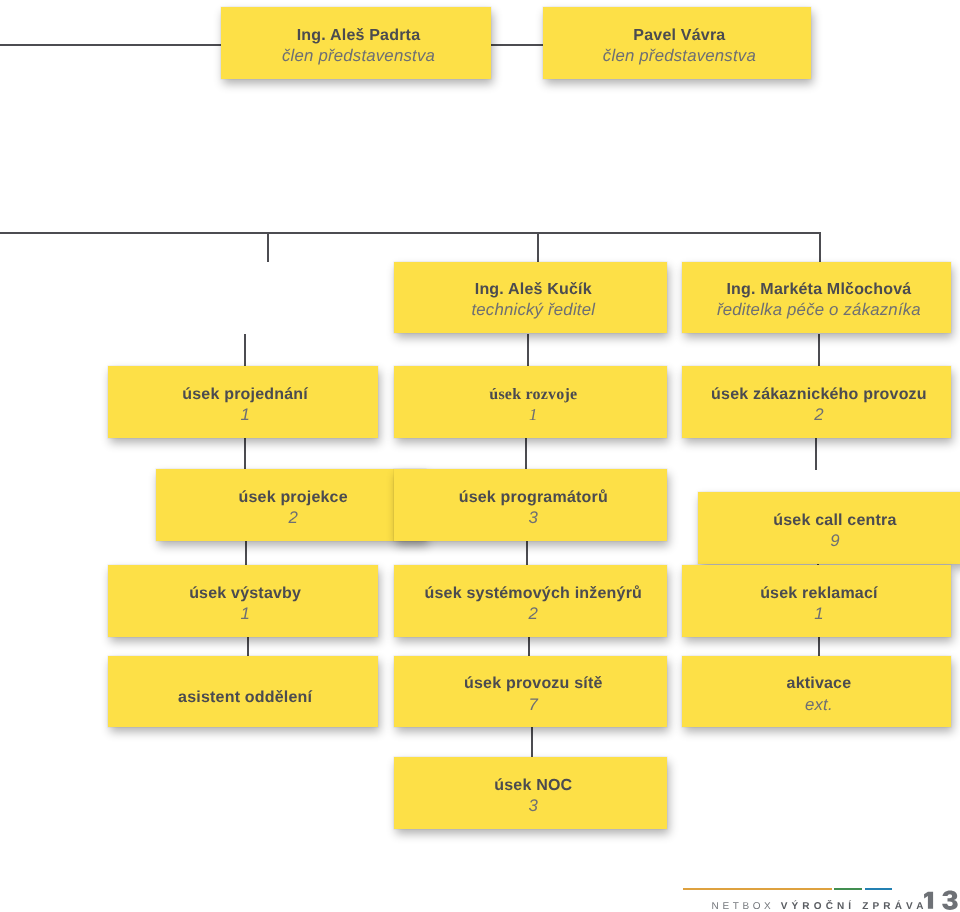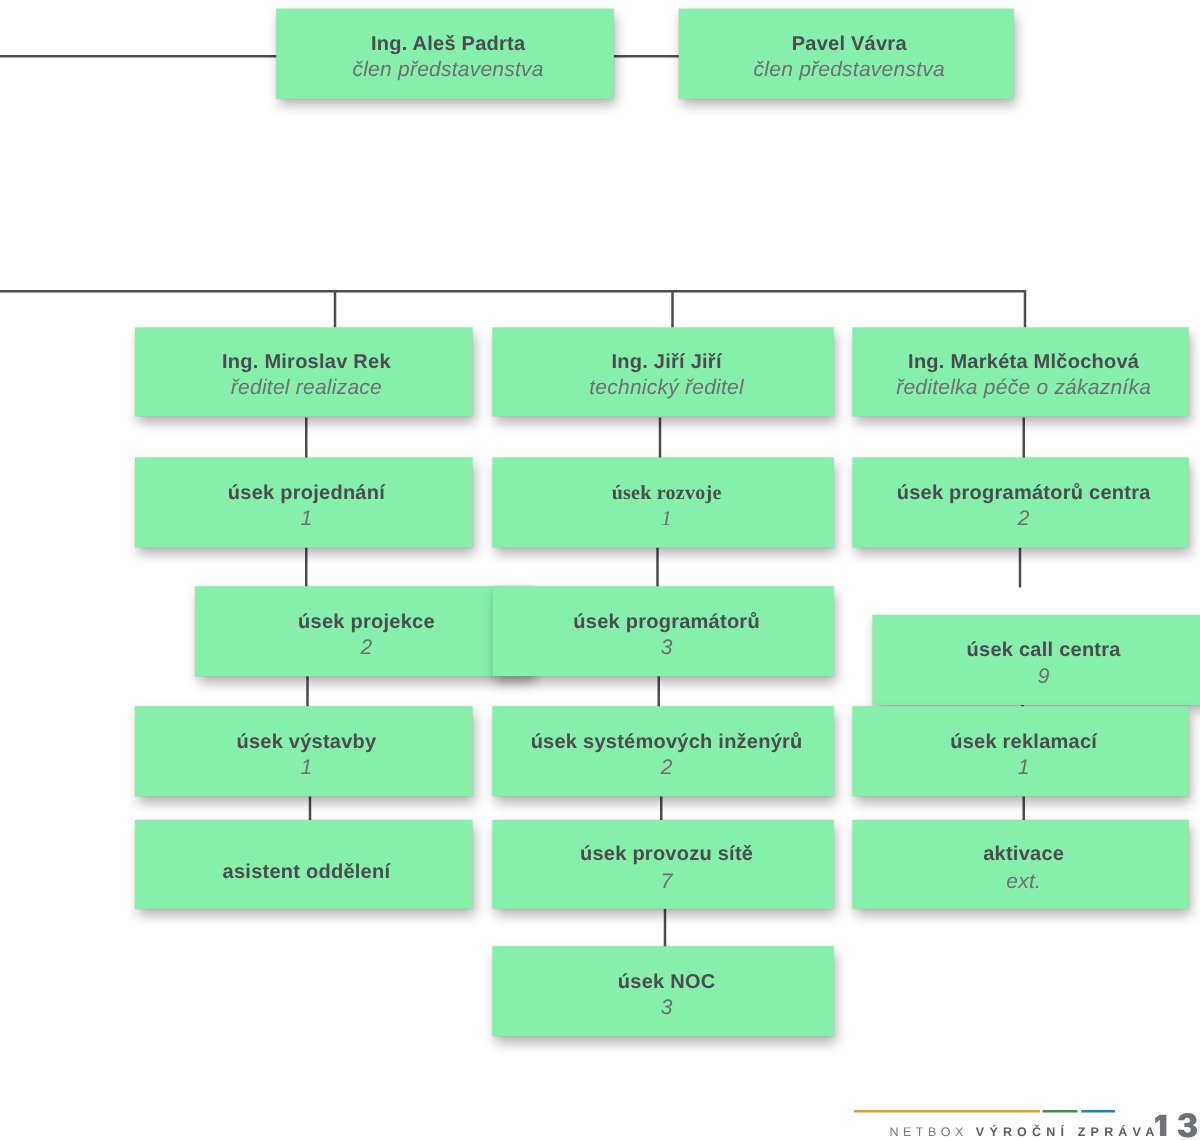--- a/index.html
+++ b/index.html
@@ -2,21 +2,21 @@
 <html><head>
 <meta charset="utf-8">
 <title>NETBOX organizational chart</title>
 <style>
   html,body{margin:0;padding:0;}
   *{-webkit-font-smoothing:antialiased;text-rendering:geometricPrecision;}
   body{width:960px;height:912px;background:#ffffff;
        font-family:"Liberation Sans",sans-serif;overflow:hidden;}
   #stage{position:relative;width:960px;height:912px;}
 
-  .node{position:absolute;background:#86efac;box-sizing:border-box;
+  .node{position:absolute;background:#fde047;box-sizing:border-box;
         box-shadow:0 0 0 0.6px rgba(0,0,0,0.06),
                    2px 5px 9px rgba(0,0,0,0.30);}
   .n-title{position:absolute;left:4.8px;right:0;top:18.55px;text-align:center;
            font-weight:bold;color:#4b4b50;white-space:nowrap;
            font-size:16px;line-height:19px;letter-spacing:0.2px;}
   .n-sub,.n-num{position:absolute;left:4.8px;right:0;top:37.8px;text-align:center;
          font-style:italic;color:#6e6f73;white-space:nowrap;
          font-size:16.8px;line-height:21px;letter-spacing:0.2px;}
   .node.single .n-title{top:32.05px;}
 
@@ -59,26 +59,22 @@
 
   <div class="node" style="left:221px;top:7px;width:270.2px;height:71.7px;">
     <div class="n-title">Ing. Aleš Padrta</div>
     <div class="n-sub">člen představenstva</div>
   </div>
   <div class="node" style="left:542.6px;top:7px;width:268.8px;height:71.7px;">
     <div class="n-title">Pavel Vávra</div>
     <div class="n-sub">člen představenstva</div>
   </div>
 
-  <div class="node" style="left:107.75px;top:261.5px;width:270px;height:71.5px;">
-    <div class="n-title">Ing. Miroslav Rek</div>
-    <div class="n-sub">ředitel realizace</div>
-  </div>
   <div class="node" style="left:394.4px;top:261.5px;width:273px;height:71.5px;">
-    <div class="n-title">Ing. Jiří Jiří</div>
+    <div class="n-title">Ing. Aleš Kučík</div>
     <div class="n-sub">technický ředitel</div>
   </div>
   <div class="node" style="left:681.7px;top:261.5px;width:269.7px;height:71.5px;">
     <div class="n-title">Ing. Markéta Mlčochová</div>
     <div class="n-sub">ředitelka péče o zákazníka</div>
   </div>
 
   <div class="node" style="left:107.75px;top:366.3px;width:270px;height:71.5px;">
     <div class="n-title">úsek projednání</div>
     <div class="n-num">1</div>
@@ -110,21 +106,21 @@
   <div class="node" style="left:394.4px;top:655.9px;width:273px;height:71.5px;">
     <div class="n-title">úsek provozu sítě</div>
     <div class="n-num">7</div>
   </div>
   <div class="node" style="left:394.4px;top:757.4px;width:273px;height:71.5px;">
     <div class="n-title">úsek NOC</div>
     <div class="n-num">3</div>
   </div>
 
   <div class="node" style="left:681.7px;top:366.3px;width:269.7px;height:71.5px;">
-    <div class="n-title">úsek programátorů centra</div>
+    <div class="n-title">úsek zákaznického provozu</div>
     <div class="n-num">2</div>
   </div>
   <div class="node" style="left:681.7px;top:492px;width:269.7px;height:71.5px;margin-left:16px;">
     <div class="n-title">úsek call centra</div>
     <div class="n-num">9</div>
   </div>
   <div class="node" style="left:681.7px;top:565.3px;width:269.7px;height:71.5px;">
     <div class="n-title">úsek reklamací</div>
     <div class="n-num">1</div>
   </div>

